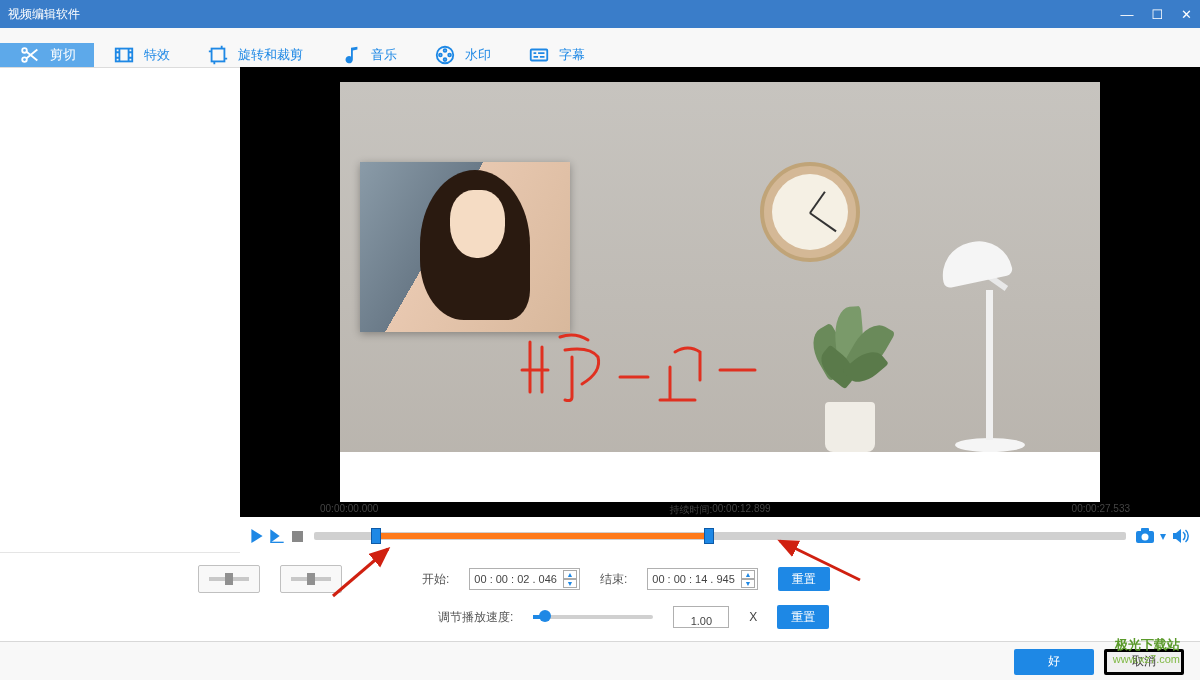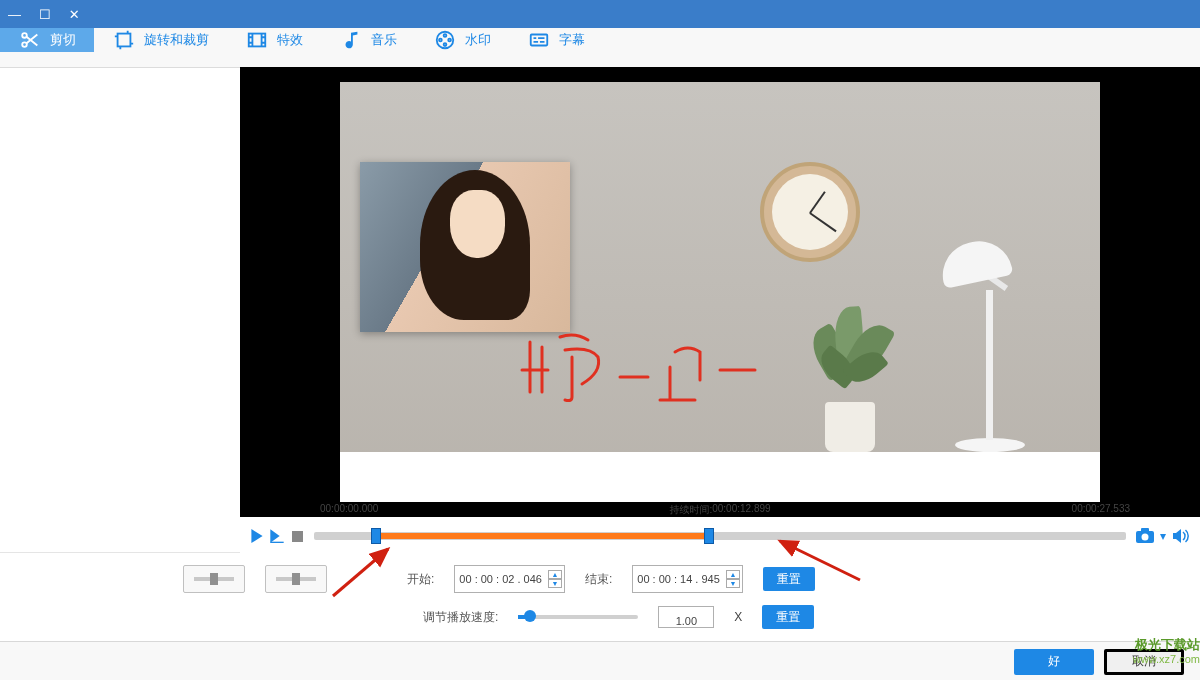--- a/index.html
+++ b/index.html
@@ -9,21 +9,21 @@
 .titlebar-title { flex: 1; }
 .titlebar-controls { display: flex; gap: 18px; align-items: center; }
 .titlebar-controls span { cursor: pointer; font-size: 13px; }
 
 .toolbar { height: 40px; background: #f8f8f8; display: flex; align-items: stretch; border-bottom: 1px solid #dcdcdc; }
 .tab-area { width: 240px; background: #3a7dc9; display: flex; align-items: center; padding: 0 8px; gap: 8px; color: #fff; font-size: 12px; }
 .tab-thumb { width: 36px; height: 22px; background: #d8d0c0; border-radius: 2px; background-image: linear-gradient(135deg,#e0d8c8 50%,#c8b8a0 50%); }
 .tab-label { flex: 1; white-space: nowrap; overflow: hidden; text-overflow: ellipsis; }
 .tab-close { font-size: 14px; cursor: pointer; }
 
-.tool-buttons { flex: 1; display: flex; align-items: flex-start; background: #f8f8f8; }
+.tool-buttons { flex: 1; display: flex; align-items: flex-end; background: #f8f8f8; }
 .tool-btn { display: flex; align-items: center; gap: 8px; padding: 0 18px; color: #1e88e5; font-size: 13px; cursor: pointer; }
 .tool-btn.active { background: #5da9ea; color: #fff; }
 .tool-icon { width: 24px; height: 24px; display: flex; align-items: center; justify-content: center; }
 .tool-icon svg { width: 22px; height: 22px; }
 
 .main { display: flex; height: 484px; background: #fff; align-items: center; }
 .sidebar { width: 240px; background: #fff; border-right: 1px solid #eee; }
 
 .preview-area { flex: 1; display: flex; flex-direction: column; }
 .video-stage { height: 450px; background: #000; display: flex; align-items: center; justify-content: center; position: relative; }
@@ -61,47 +61,48 @@
 .track { flex: 1; height: 8px; background: #d0d0d0; border-radius: 2px; position: relative; margin: 0 4px; }
 .track-fill { position: absolute; top: 1px; bottom: 1px; background: #ff7a1a; left: 7%; right: 52%; }
 .track-handle { position: absolute; top: -4px; width: 10px; height: 16px; background: #1e88e5; border: 1px solid #0d5aa7; cursor: ew-resize; }
 .track-handle.left { left: 7%; }
 .track-handle.right { left: 48%; }
 .snapshot-btn, .sound-btn { width: 22px; height: 22px; display: flex; align-items: center; justify-content: center; color: #1e88e5; cursor: pointer; }
 
 .arrow { position: absolute; pointer-events: none; }
 .arrow svg { overflow: visible; }
 
-.controls-panel { padding: 12px 3px; background: #fff; display: flex; flex-direction: column; gap: 12px; border-top: 1px solid #e5e5e5; }
+.controls-panel { padding: 12px 18px; background: #fff; display: flex; flex-direction: column; gap: 12px; border-top: 1px solid #e5e5e5; }
 .controls-row { display: flex; align-items: center; gap: 20px; font-size: 12px; color: #444; }
 .bracket-btn { width: 62px; height: 28px; border: 1px solid #c0c0c0; background: #f8f8f8; display: flex; align-items: center; justify-content: center; cursor: pointer; border-radius: 2px; }
 .field-label { color: #555; }
-.time-input { display: flex; align-items: center; border: 1px solid #b0b0b0; height: 28px; padding: 0 2px; background: #fff; }
+.time-input { display: flex; align-items: center; border: 1px solid #b0b0b0; height: 22px; padding: 0 2px; background: #fff; }
 .time-input span { font-size: 11px; padding: 0 2px; }
 .spinner { display: flex; flex-direction: column; margin-left: 4px; }
 .spinner div { width: 14px; height: 9px; background: #fff; border: 1px solid #aaa; font-size: 7px; display: flex; align-items: center; justify-content: center; cursor: pointer; color: #1e88e5; line-height:1; }
 .reset-btn { height: 24px; padding: 0 14px; background: #1e88e5; color: #fff; border: none; cursor: pointer; font-size: 12px; border-radius: 2px; }
 .speed-slider { width: 120px; height: 4px; background: #d0d0d0; position: relative; border-radius: 2px; }
 .speed-slider-fill { position: absolute; left: 0; width: 10%; top: 0; bottom: 0; background: #1e88e5; }
 .speed-handle { position: absolute; left: 10%; top: -5px; width: 12px; height: 12px; background: #1e88e5; border-radius: 50%; cursor: pointer; margin-left:-6px; }
 .speed-val { width: 56px; height: 22px; border: 1px solid #b0b0b0; display: flex; align-items: flex-end; justify-content: center; font-size: 11px; }
 
 .bottom-bar { height: 40px; border-top: 1px solid #d8d8d8; background: #f8f8f8; display: flex; align-items: center; justify-content: flex-end; gap: 10px; padding: 0 16px; }
 .btn { height: 26px; padding: 0 20px; font-size: 12px; border: none; border-radius: 2px; cursor: pointer; }
 .btn-apply { background: #e8e8e8; color: #999; border: 1px solid #d0d0d0; }
 .btn-ok { background: #1e88e5; color: #fff; width: 80px; }
 .btn-cancel { background: #f0f0f0; color: #404040; border: 3px solid #000000; width: 80px; }
 
-.watermark-logo { position: absolute; right: 0; bottom: 14px; font-size: 11px; color: #7fb843; pointer-events: none; text-align: right; line-height: 1.2; z-index: 99; }
+.watermark-logo { position: absolute; right: 20px; bottom: 14px; font-size: 11px; color: #7fb843; pointer-events: none; text-align: right; line-height: 1.2; z-index: 99; }
 .watermark-logo .big { font-size: 13px; color: #5a9a2a; font-weight: bold; }
 </style>
 </head>
 <body>
 
 <div class="titlebar">
+  <span class="titlebar-title">视频编辑软件</span>
   <div class="titlebar-controls">
     <span>—</span>
     <span>☐</span>
     <span>✕</span>
   </div>
 </div>
 
 <div class="toolbar">
   <div class="tool-buttons">
     <div class="tool-btn active">
@@ -110,34 +111,34 @@
             <circle cx="6" cy="7" r="2.5"></circle>
             <circle cx="6" cy="17" r="2.5"></circle>
             <path d="M8.2 8.5 L20 18 M8.2 15.5 L20 6"></path>
           </svg>
         </span>
       <span>剪切</span>
     </div>
     <div class="tool-btn">
       <span class="tool-icon">
           <svg viewBox="0 0 24 24" fill="none" stroke="currentColor" stroke-width="2">
+            <rect x="3" y="5" width="18" height="14"></rect>
+            <path d="M7 5v14M17 5v14M3 9h4M3 15h4M17 9h4M17 15h4"></path>
+          </svg>
+        </span>
+      <span>特效</span>
+    </div>
+    <div class="tool-btn">
+      <span class="tool-icon">
+          <svg viewBox="0 0 24 24" fill="none" stroke="currentColor" stroke-width="2">
             <rect x="5" y="5" width="14" height="14"></rect>
             <path d="M2 8h3M16 2v3M22 16h-3M8 22v-3"></path>
           </svg>
         </span>
       <span>旋转和裁剪</span>
-    </div>
-    <div class="tool-btn">
-      <span class="tool-icon">
-          <svg viewBox="0 0 24 24" fill="none" stroke="currentColor" stroke-width="2">
-            <rect x="3" y="5" width="18" height="14"></rect>
-            <path d="M7 5v14M17 5v14M3 9h4M3 15h4M17 9h4M17 15h4"></path>
-          </svg>
-        </span>
-      <span>特效</span>
     </div>
     <div class="tool-btn">
       <span class="tool-icon">
           <svg viewBox="0 0 24 24" fill="currentColor">
             <path d="M12 3v10.6a4 4 0 1 0 2 3.4V7l5-1V3l-7 1z"></path>
           </svg>
         </span>
       <span>音乐</span>
     </div>
     <div class="tool-btn">

